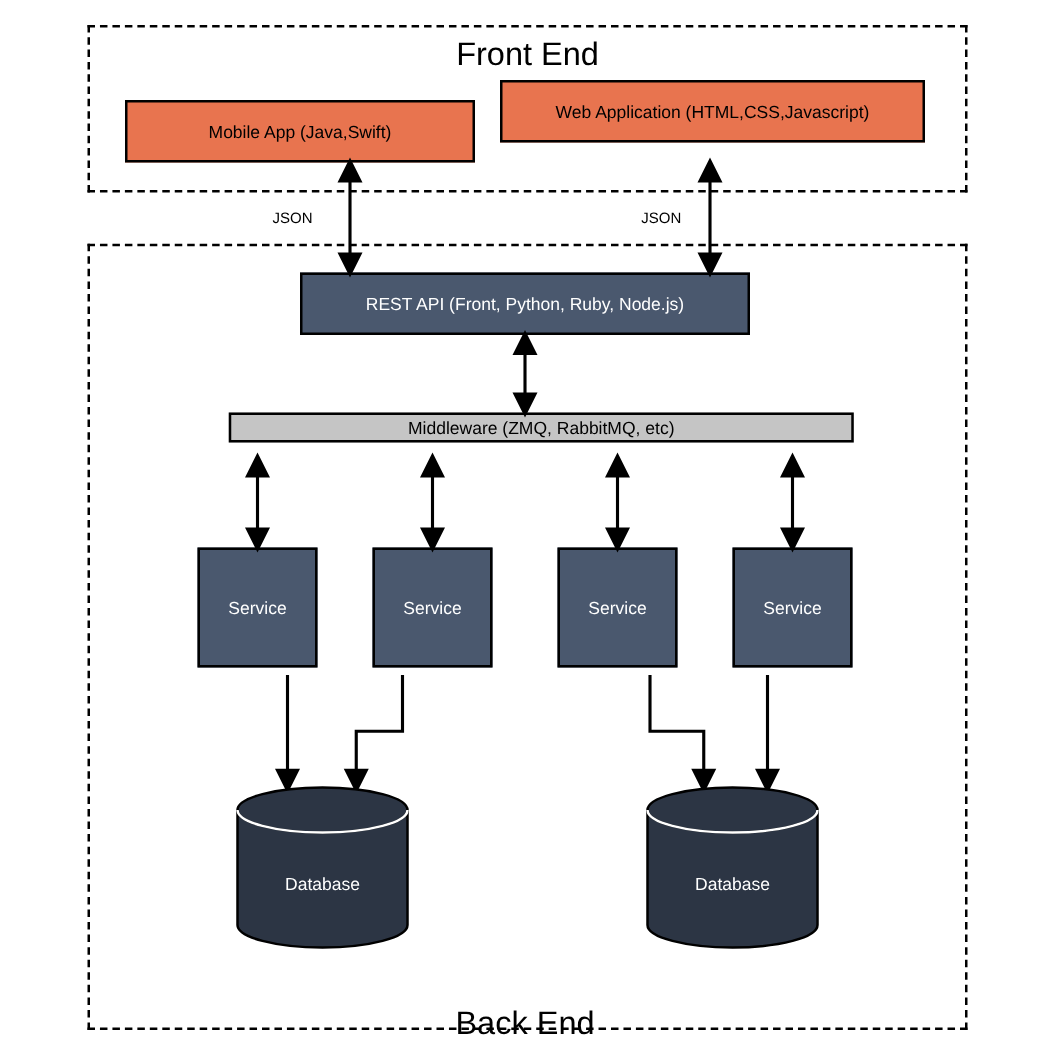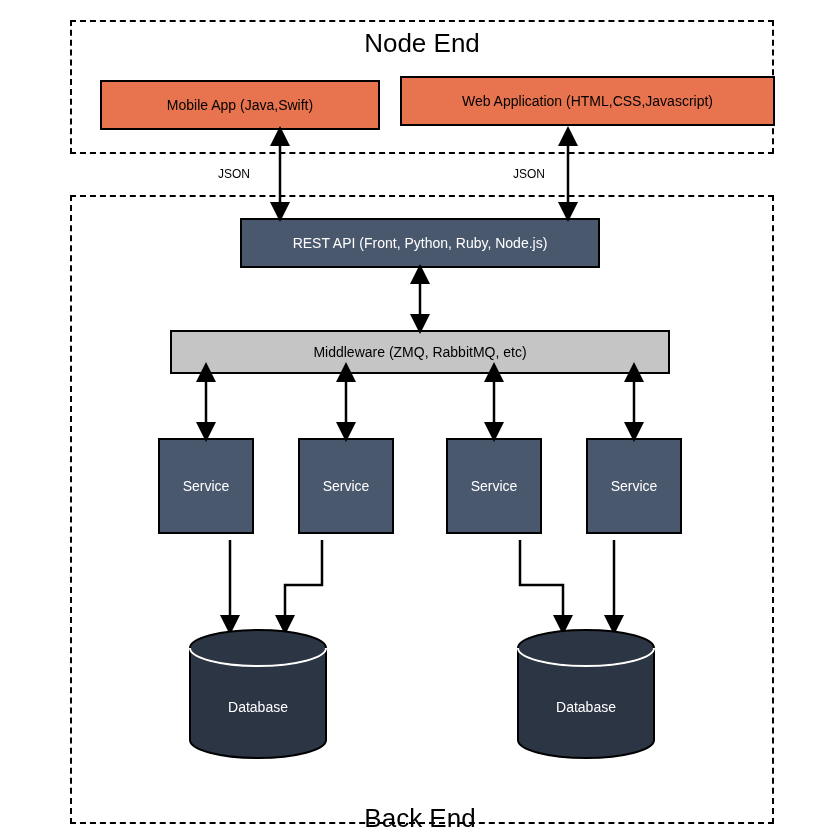--- a/index.html
+++ b/index.html
@@ -43,37 +43,37 @@
     position: absolute;
     left: 0; top: 0;
     width: 840px; height: 840px;
     pointer-events: none;
   }
 </style>
 </head>
 <body>
 
 <div class="container" style="left:70px; top:20px; width:700px; height:130px;">
-  <div class="title" style="margin-top:6px;">Node End</div>
+  <div class="title" style="margin-top:6px;">Front End</div>
 </div>
 
 <div class="box orange" style="left:100px; top:80px; width:280px; height:50px;">Mobile App (Java,Swift)</div>
 
-<div class="box orange" style="left:400px; top:76px; width:375px; height:50px;">Web Application (HTML,CSS,Javascript)</div>
+<div class="box orange" style="left:400px; top:64px; width:340px; height:50px;">Web Application (HTML,CSS,Javascript)</div>
 
 <div class="label" style="left:218px; top:167px;">JSON</div>
 <div class="label" style="left:513px; top:167px;">JSON</div>
 
 <div class="container" style="left:70px; top:195px; width:700px; height:625px;">
 </div>
 <div class="title" style="position:absolute; left:70px; width:700px; top:780px;margin-top:23px;">Back End</div>
 
 <div class="box slate" style="left:240px; top:218px; width:360px; height:50px;">REST API (Front, Python, Ruby, Node.js)</div>
 
-<div class="box grey" style="left:170px; top:330px; width:500px; height:44px;">Middleware (ZMQ, RabbitMQ, etc)</div>
+<div class="box grey" style="left:183px; top:330px; width:500px; height:24px;">Middleware (ZMQ, RabbitMQ, etc)</div>
 
 <div class="box slate" style="left:158px; top:438px; width:96px; height:96px;">Service</div>
 <div class="box slate" style="left:298px; top:438px; width:96px; height:96px;">Service</div>
 <div class="box slate" style="left:446px; top:438px; width:96px; height:96px;">Service</div>
 <div class="box slate" style="left:586px; top:438px; width:96px; height:96px;">Service</div>
 
 <svg class="overlay">
   <defs>
     <marker id="ah" markerWidth="12" markerHeight="12" refX="6" refY="6" orient="auto">
       <path d="M2,2 L10,6 L2,10 Z" fill="#000"></path>

